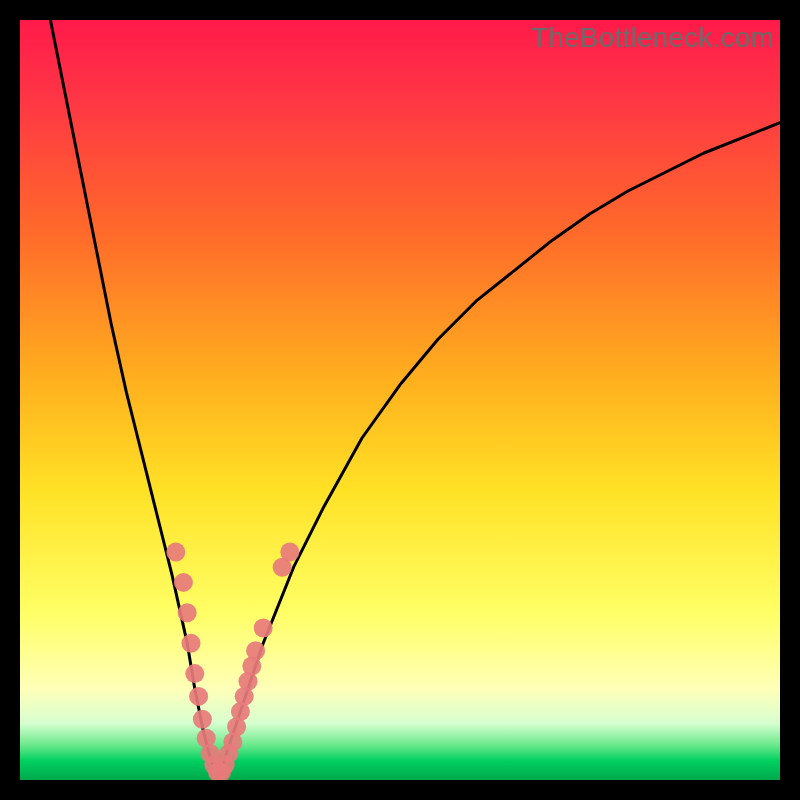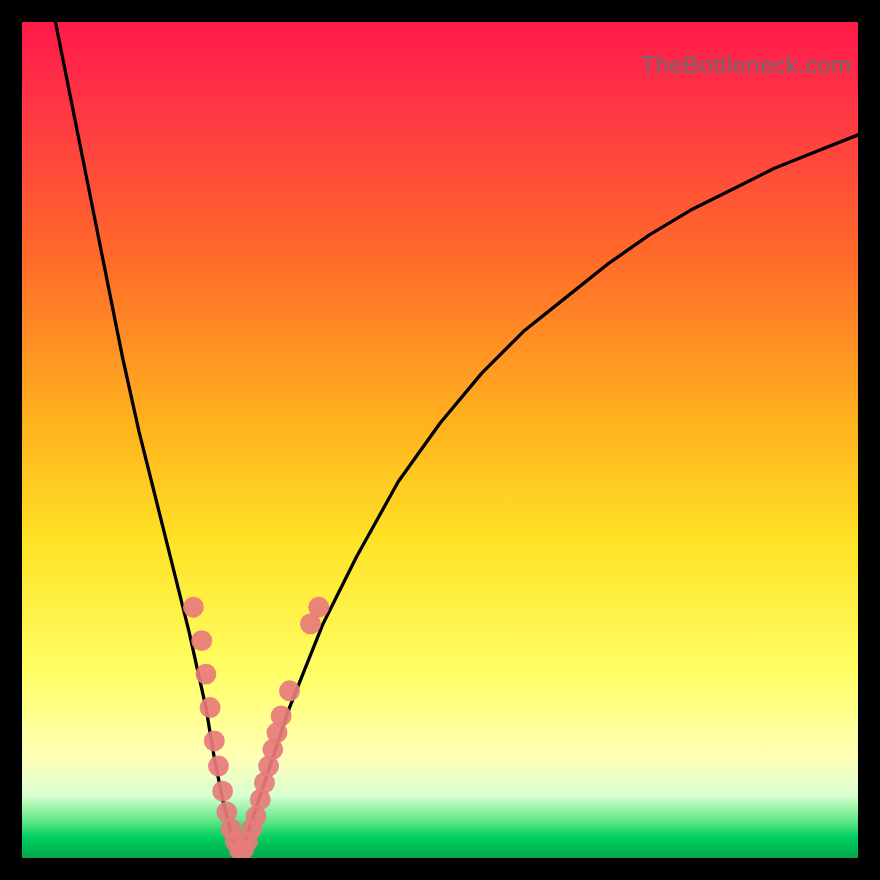--- a/index.html
+++ b/index.html
@@ -23,25 +23,24 @@
     left: 20px;
     width: 760px;
     height: 760px;
     overflow: hidden;
   }
   .watermark {
     position: absolute;
     top: 2px;
     right: 6px;
     color: #6b6b6b;
-    font-size: 22px;
+    font-size: 28px;
     font-weight: 500;
     letter-spacing: 0.2px;
     user-select: none;
-    margin-top: 24px;
   }
   svg { display: block; }
 </style>
 </head>
 <body>
 
 <div class="frame">
   <div class="plot">
     <svg width="760" height="760" viewBox="0 0 760 760" preserveAspectRatio="none">
       <defs>

